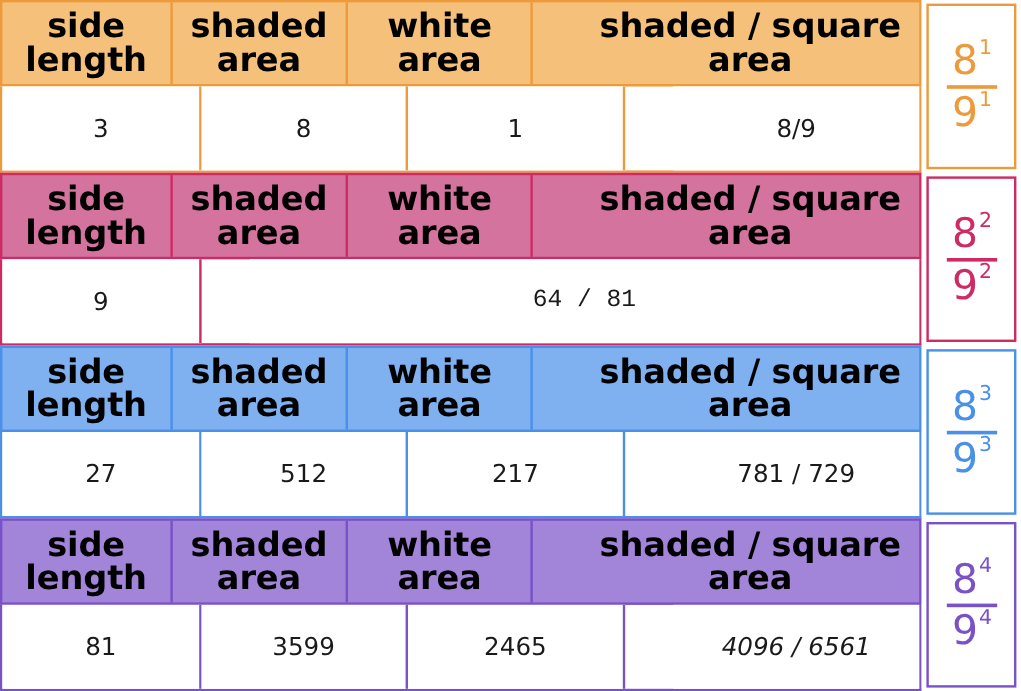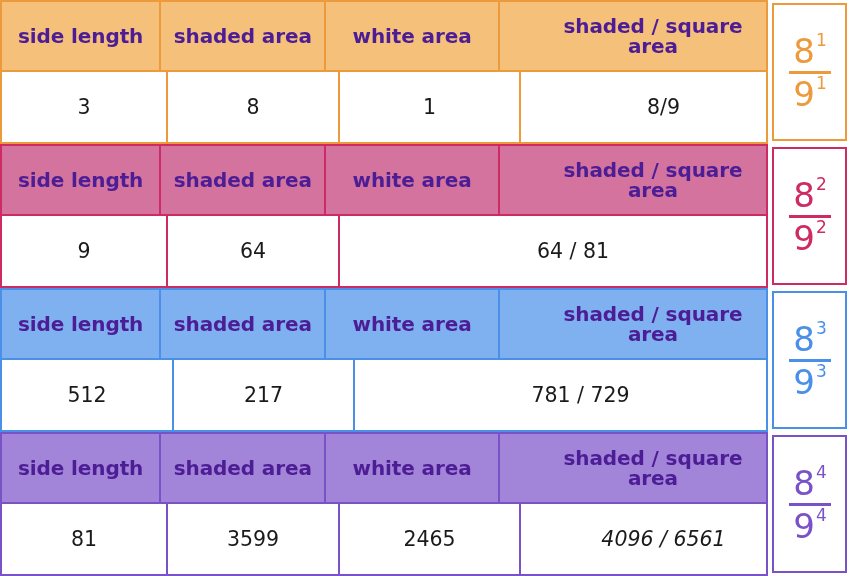--- a/index.html
+++ b/index.html
@@ -73,23 +73,23 @@
     line-height: 1;
   }
   .cell:last-child { border-right: none; margin-left: 40px; }
 
   .c0 { width: 166px; }
   .c1 { width: 172px; }
   .c2 { width: 181px; }
   .c3 { flex: 1 1 auto; }
 
   .header-row .cell {
-    font-size: 20px;
+    font-size: 28px;
     font-weight: bold;
-    color: #4c1d95;
+    color: #000000;
     letter-spacing: -0.1px;
   }
 
   .data-row .cell {
     font-size: 20.5px;
     font-weight: normal;
     color: #1a1a1a;
     background: #ffffff;
   }
 
@@ -190,22 +190,21 @@
     <div class="block">
       <div class="table-part">
         <div class="row header-row" style="border-color: rgb(206, 42, 99); background: rgb(212, 115, 158);">
           <div class="cell c0" style="border-right-color: rgb(206, 42, 99);">side length</div>
           <div class="cell c1" style="border-right-color: rgb(206, 42, 99);">shaded area</div>
           <div class="cell c2" style="border-right-color: rgb(206, 42, 99);">white area</div>
           <div class="cell c3" style="border-right-color: rgb(206, 42, 99);">shaded / square area</div>
         </div>
         <div class="row data-row" style="border-color: rgb(206, 42, 99);">
           <div class="cell c0" style="border-right-color: rgb(206, 42, 99);">9</div>
-          <div class="cell c1" style="border-right-color: rgb(206, 42, 99);">64</div>
-          <div class="cell c3" style="border-right-color: rgb(206, 42, 99);">64 / 81</div>
+          <div class="cell c3" style="border-right-color: rgb(206, 42, 99); font-family: Liberation Mono, monospace;">64 / 81</div>
         </div>
       </div>
       <div class="frac-part">
         <div class="frac-box" style="border-color: rgb(206, 42, 99);">
           <div class="frac" style="color: rgb(206, 42, 99);">
             <div class="num">
               <span>8</span>
               <sup>2</sup>
             </div>
             <div class="bar" style="background: rgb(206, 42, 99);"></div>
@@ -219,20 +218,21 @@
     </div>
     <div class="block">
       <div class="table-part">
         <div class="row header-row" style="border-color: rgb(74, 144, 232); background: rgb(127, 176, 239);">
           <div class="cell c0" style="border-right-color: rgb(74, 144, 232);">side length</div>
           <div class="cell c1" style="border-right-color: rgb(74, 144, 232);">shaded area</div>
           <div class="cell c2" style="border-right-color: rgb(74, 144, 232);">white area</div>
           <div class="cell c3" style="border-right-color: rgb(74, 144, 232);">shaded / square area</div>
         </div>
         <div class="row data-row" style="border-color: rgb(74, 144, 232);">
+          <div class="cell c0" style="border-right-color: rgb(74, 144, 232);">27</div>
           <div class="cell c1" style="border-right-color: rgb(74, 144, 232);">512</div>
           <div class="cell c2" style="border-right-color: rgb(74, 144, 232);">217</div>
           <div class="cell c3" style="border-right-color: rgb(74, 144, 232);">781 / 729</div>
         </div>
       </div>
       <div class="frac-part">
         <div class="frac-box" style="border-color: rgb(74, 144, 232);">
           <div class="frac" style="color: rgb(74, 144, 232);">
             <div class="num">
               <span>8</span>

